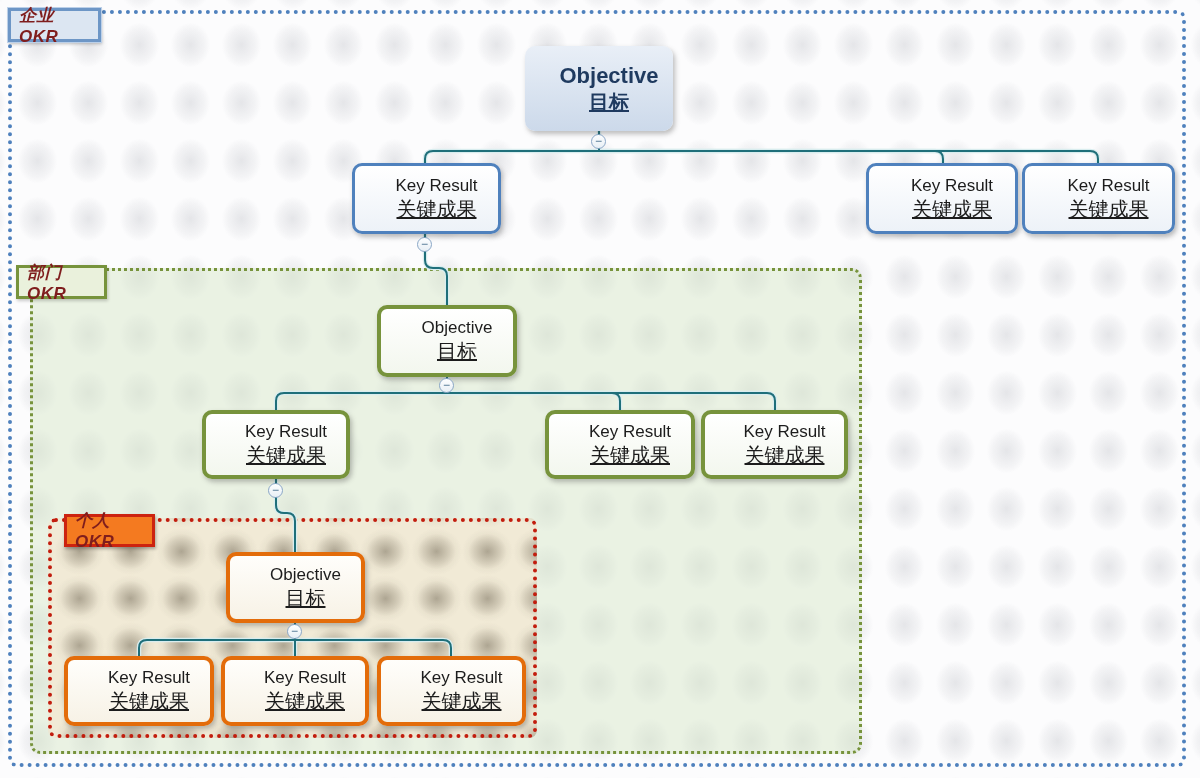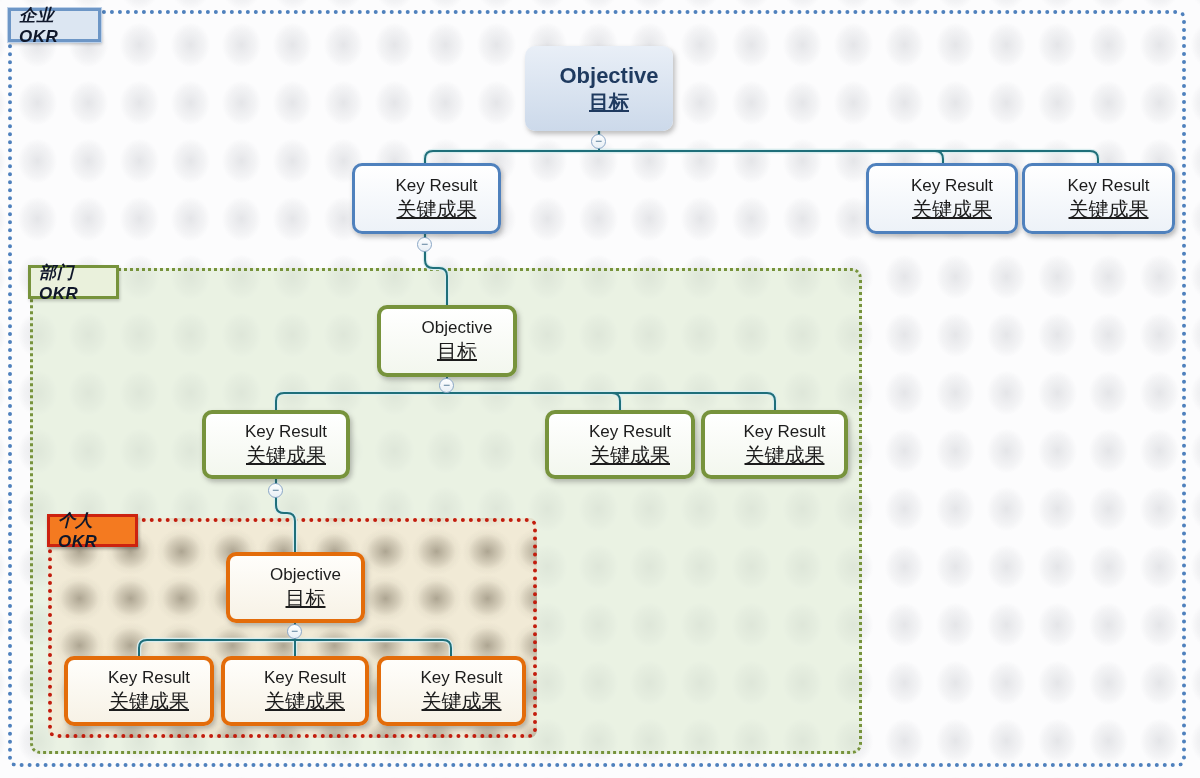--- a/index.html
+++ b/index.html
@@ -23,35 +23,35 @@
   .zone.personal{
     left:48px;top:518px;width:489px;height:220px;z-index:3;
     border:4px dotted var(--c-personal_dotted,#c21d0e);border-radius:8px;
     background-color:#f1ead6;
     background-image:radial-gradient(closest-side, rgba(72,62,44,0.40), rgba(72,62,44,0.16) 52%, rgba(72,62,44,0.04) 76%, transparent);
     background-size:51px 47px;background-position:2px 6px;
   }
   
   .zone-label{
     position:absolute;z-index:7;display:flex;align-items:center;justify-content:center;
-    font-weight:bold;font-style:italic;font-size:17px;color:#0f172a;letter-spacing:0.5px;
+    font-weight:bold;font-style:italic;font-size:17px;color:#7f1d1d;letter-spacing:0.5px;
     box-sizing:border-box;padding:2px 8px;
   }
   .zone-label.enterprise{
     left:8px;top:8px;width:93px;height:34px;
     background:var(--c-enterprise_label_bg,#dce6f2);
     border:3px solid #6d96c6;box-shadow:0 0 0 1px #bcd0e8, 1px 2px 3px rgba(0,0,0,0.25);
   }
   .zone-label.department{
-    left:28px;top:265px;width:91px;height:34px;
+    left:16px;top:265px;width:91px;height:34px;
     background:var(--c-department_label_bg,#eaf1dc);
     border:3px solid var(--c-department_accent,#77933c);box-shadow:1px 2px 3px rgba(0,0,0,0.2);
   }
   .zone-label.personal{
-    left:47px;top:514px;width:91px;height:33px;
+    left:64px;top:514px;width:91px;height:33px;
     background:var(--c-personal_label_bg,#f47a20);
     border:3px solid #cc2310;box-shadow:1px 2px 3px rgba(0,0,0,0.3);
   }
   
   svg.connectors{position:absolute;left:0;top:0;z-index:4;pointer-events:none;}
   .halo{stroke:#d9edef;stroke-width:4.5;fill:none;stroke-linecap:round;}
   .core{stroke:var(--c-connector,#1f6f7a);stroke-width:2;fill:none;stroke-linecap:round;}
   
   .node{
     position:absolute;z-index:5;box-sizing:border-box;border-radius:10px;

